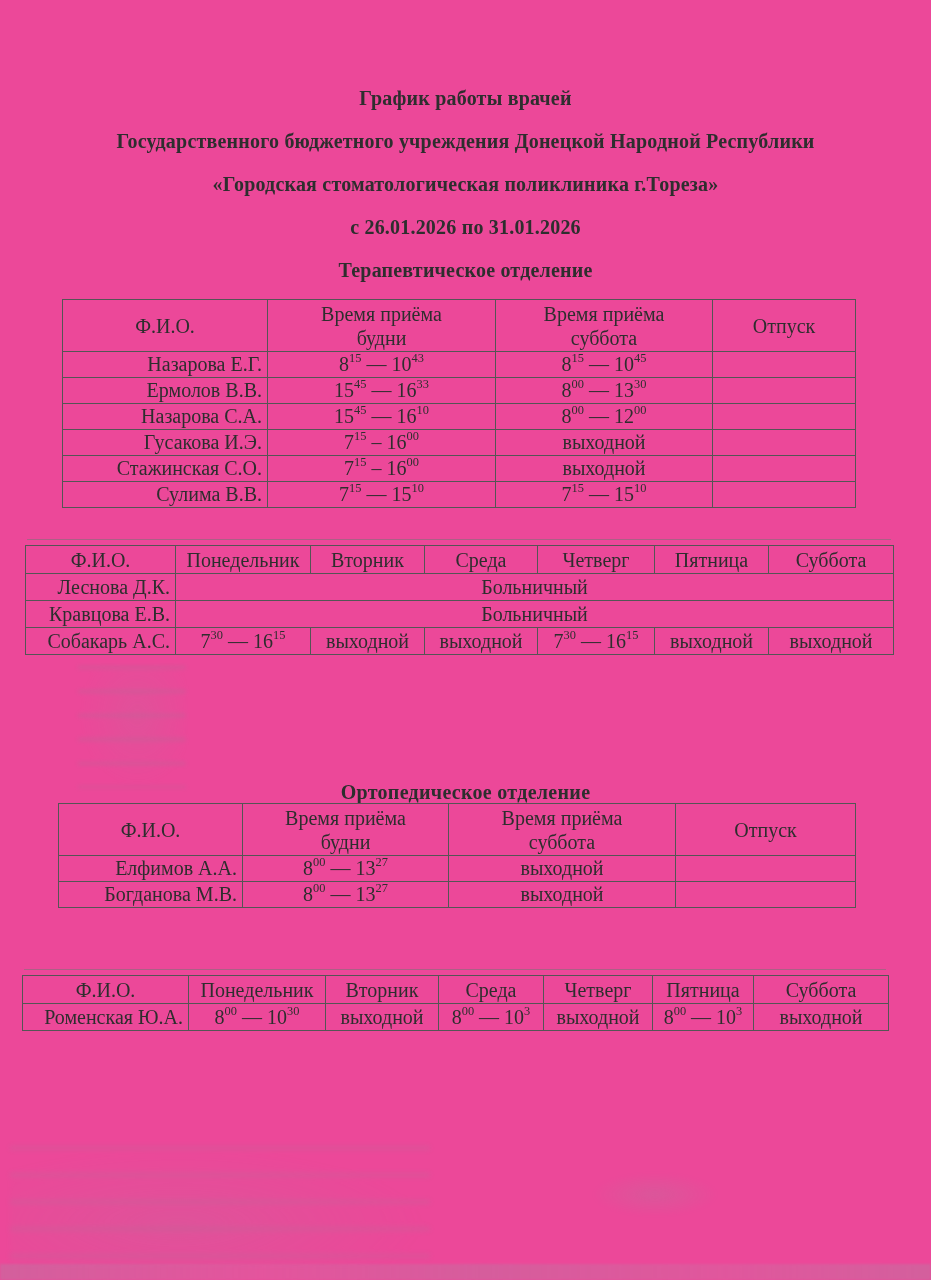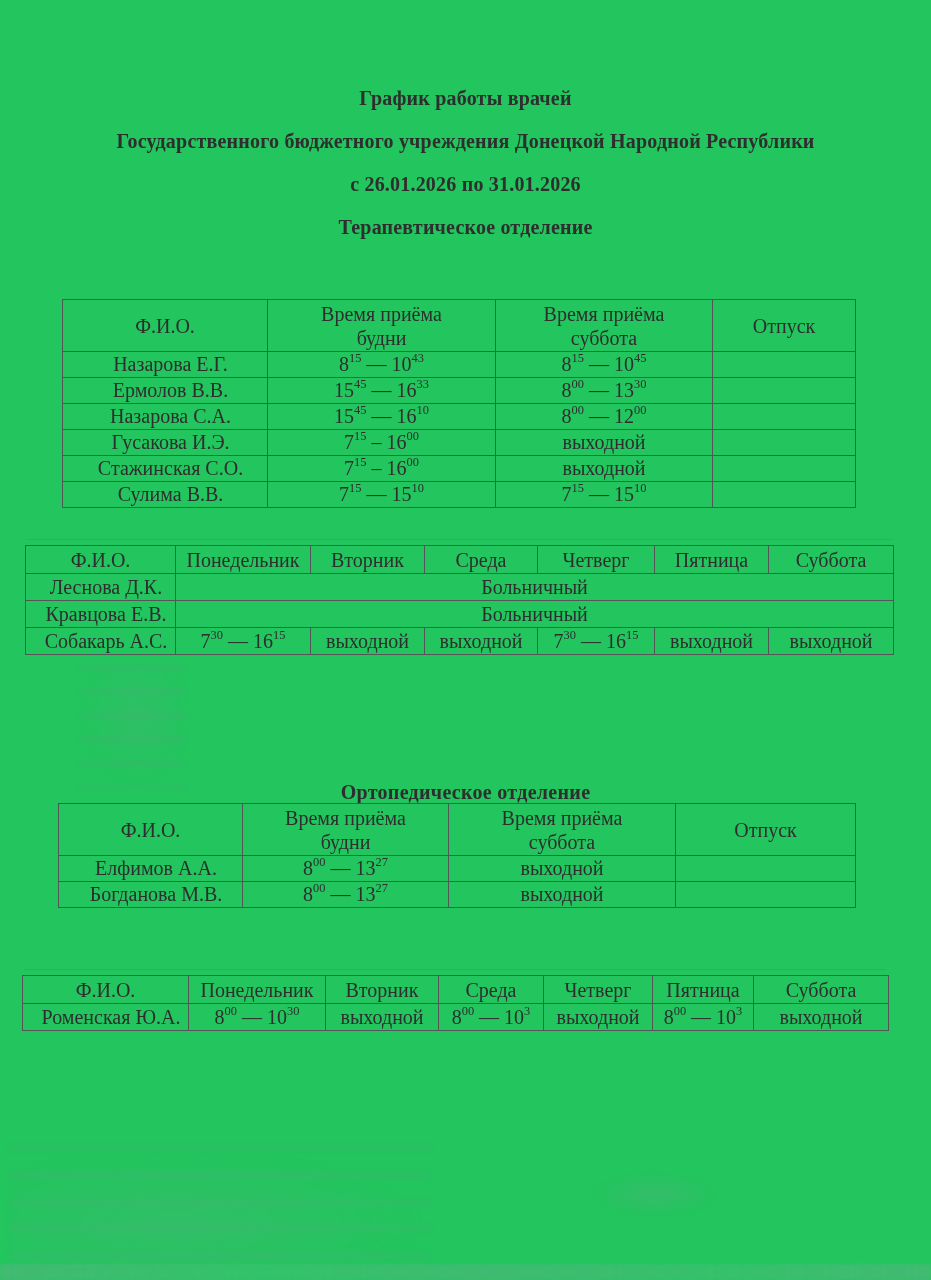--- a/index.html
+++ b/index.html
@@ -1,20 +1,20 @@
 <!DOCTYPE html>
 <html><head>
 <meta charset="utf-8">
 <style>
   * { margin:0; padding:0; box-sizing:border-box; }
   html,body { background:#ffffff; }
   .page {
     position:relative;
     width:931px; height:1280px;
-    background:#22c55e;
+    background:#ec4899;
     font-family:"Liberation Serif","DejaVu Serif",serif;
     color:#2e2e2e;
     overflow:hidden;
   }
   
   .doc-head { position:absolute; top:86px; left:0; width:100%; text-align:center; }
   .doc-head .line {
     font-size:20px; font-weight:bold; height:43px; line-height:24px;
     letter-spacing:0.2px;
   }
@@ -37,21 +37,21 @@
     font-weight:normal;
     text-align:center; vertical-align:middle;
     padding:1px 5px;
     overflow:hidden; white-space:nowrap;
   }
   th { line-height:24px; }
   .hours-table th { height:52px; }
   .hours-table td { height:26px; }
   .week-table th { height:28px; }
   .week-table td { height:27px; }
-  .fio { text-align:center; padding-left:16px; }
+  .fio { text-align:right; padding-left:16px; }
   sup { font-size:0.62em; line-height:0; position:relative; top:-0.1em; letter-spacing:0; }
 
   
   .pre-line {
     position:absolute; left:2px; right:2px; top:-6px;
     border-top:1px solid #777; opacity:.55;
   }
 
   
   .artifact { position:absolute; pointer-events:none; }
@@ -84,20 +84,21 @@
   }
 </style>
 </head>
 <body>
 
 <div class="page">
 
   <div class="doc-head">
     <div class="line">График работы врачей</div>
     <div class="line">Государственного бюджетного учреждения Донецкой Народной Республики</div>
+    <div class="line">«Городская стоматологическая поликлиника г.Тореза»</div>
     <div class="line">с 26.01.2026 по 31.01.2026</div>
     <div class="line section-heading">Терапевтическое отделение</div>
   </div>
 
   <div class="tbl-wrap" style="top:299px; left:62px; width:793px;">
     <table class="hours-table">
       <colgroup>
           <col style="width:205px">
           <col style="width:228px">
           <col style="width:217px">

